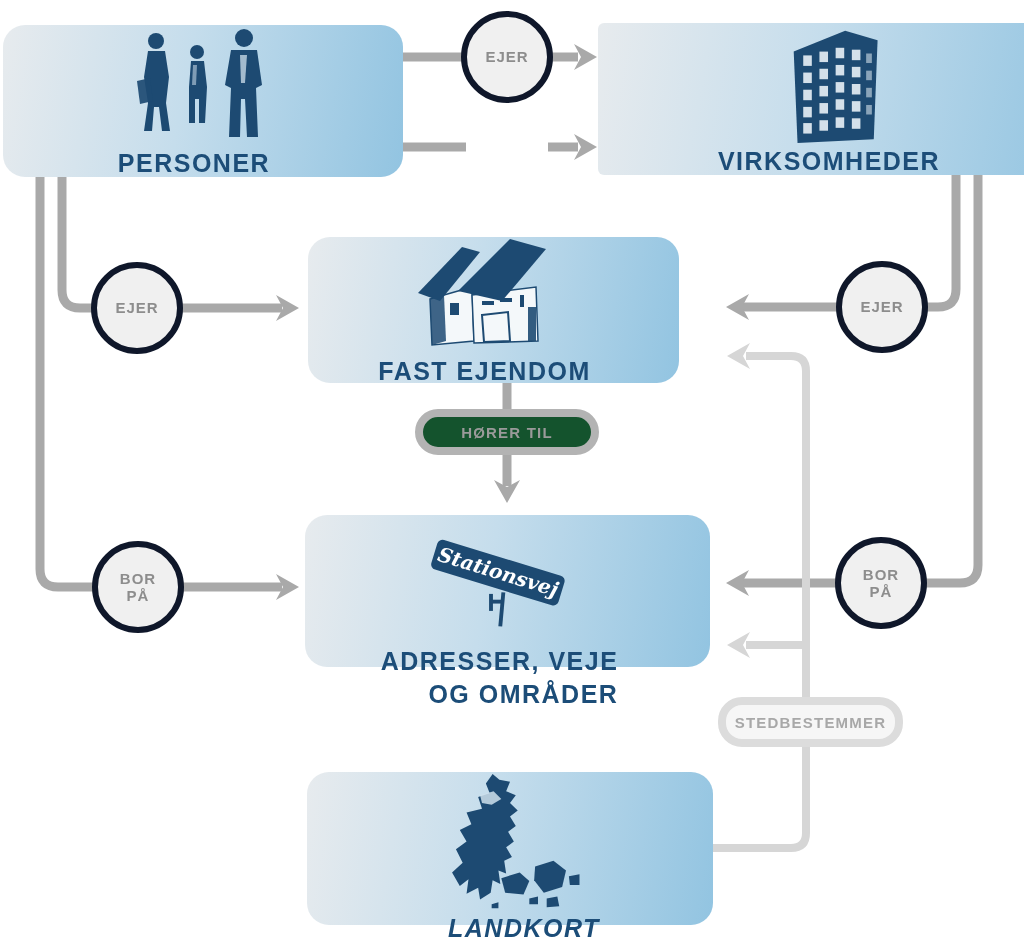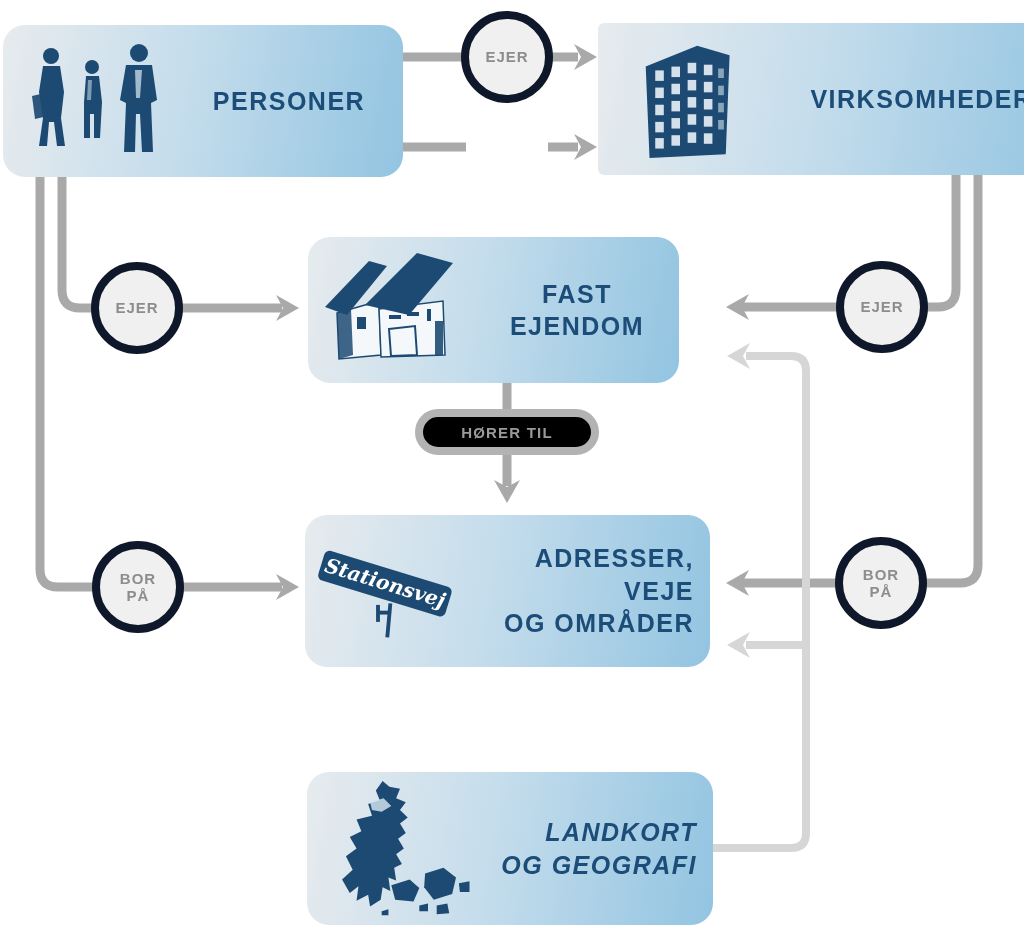--- a/index.html
+++ b/index.html
@@ -5,44 +5,44 @@
   html,body { margin:0; padding:0; background:#ffffff; }
   #canvas {
     position:relative; width:1024px; height:944px; background:#ffffff;
     font-family:"Liberation Sans", sans-serif; overflow:hidden;
   }
   #connectors { position:absolute; left:0; top:0; z-index:1; }
 
   .node-box {
     position:absolute; z-index:2; border-radius:22px;
     background:linear-gradient(100deg,#e7ebee 0%,#c5ddec 45%,#92c4e1 100%);
-    display:flex; align-items:center; box-sizing:border-box;
+    display:flex; align-items:center; box-sizing:border-box;flex-direction:column;
   }
   .node-icon { flex:0 0 auto; display:flex; align-items:center; justify-content:center; }
   .node-label {
     flex:1 1 auto; font-weight:bold; font-size:25px; line-height:1.3;
     color:#1c4d78; letter-spacing:1.5px; white-space:pre-line;
   }
   .label-center { text-align:center; padding-right:18px; }
   .label-right  { text-align:right;  padding-right:16px; }
 
   .rel-circle {
     position:absolute; z-index:3; box-sizing:border-box;
     width:92px; height:92px; border-radius:50%;
-    border:8px solid #0f172a; background:#f0f0f0;
+    border:6px solid #0f172a; background:#f0f0f0;
     display:flex; align-items:center; justify-content:center;
   }
   .rel-circle .lbl {
     font-weight:bold; font-size:15px; line-height:1.15; color:#8d8d8d;
     letter-spacing:1px; text-align:center; white-space:pre-line;
   }
 
   .rel-pill {
     position:absolute; z-index:3; box-sizing:border-box;
-    border:8px solid #b3b3b3; background:#000000; border-radius:24px;
+    border:8px solid #b3b3b3; background:#14532d; border-radius:24px;
     display:flex; align-items:center; justify-content:center;
   }
   .rel-pill .lbl {
     font-weight:bold; font-size:15px; color:#9a9a9a; letter-spacing:1.2px;
     white-space:nowrap;
   }
   .pill-light { border-color:#dcdcdc; background:#f6f6f6; }
   .pill-light .lbl { color:#a8a8a8; }
 
   .sign-text {
@@ -222,14 +222,17 @@
 
   <div class="rel-circle" style="left:835px; top:537px;">
     <span class="lbl">BOR
 PÅ</span>
   </div>
 
   <div class="rel-pill" style="left:415px; top:409px; width:184px; height:46px;">
     <span class="lbl">HØRER TIL</span>
   </div>
 
+  <div class="rel-pill pill-light" style="left:718px; top:697px; width:185px; height:50px;">
+    <span class="lbl">STEDBESTEMMER</span>
+  </div>
 
 </div>
 
 </body></html>

